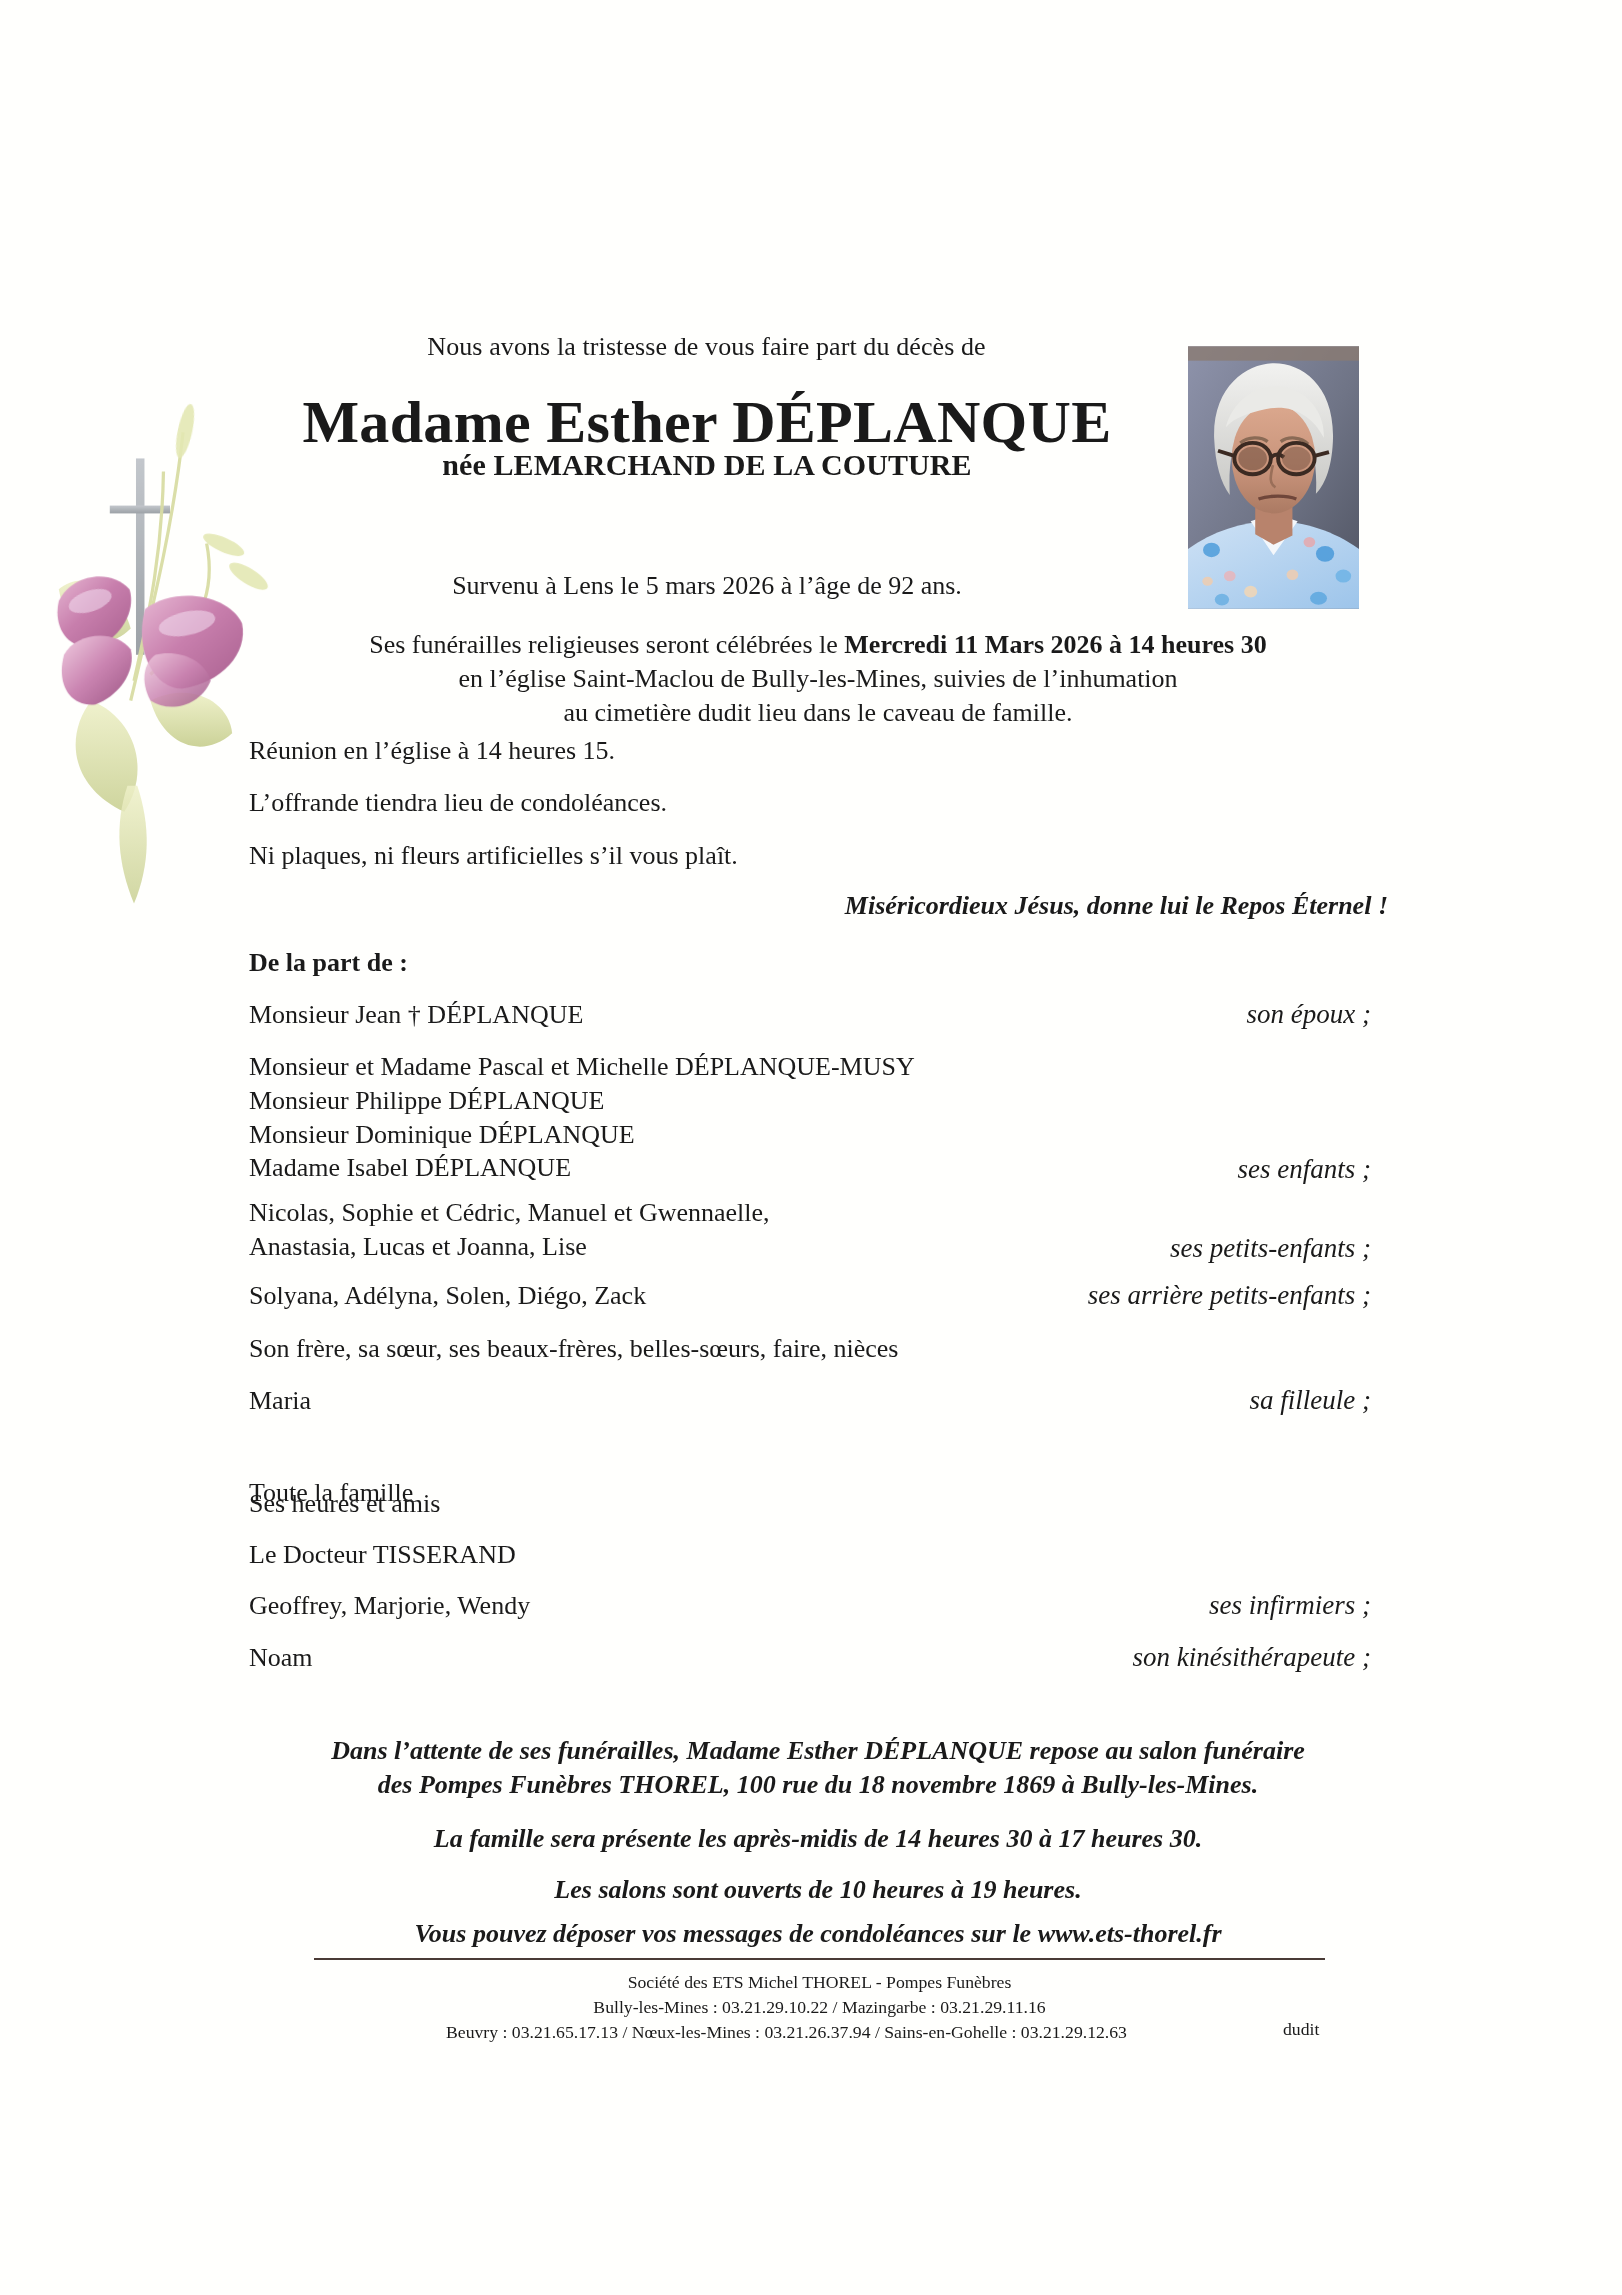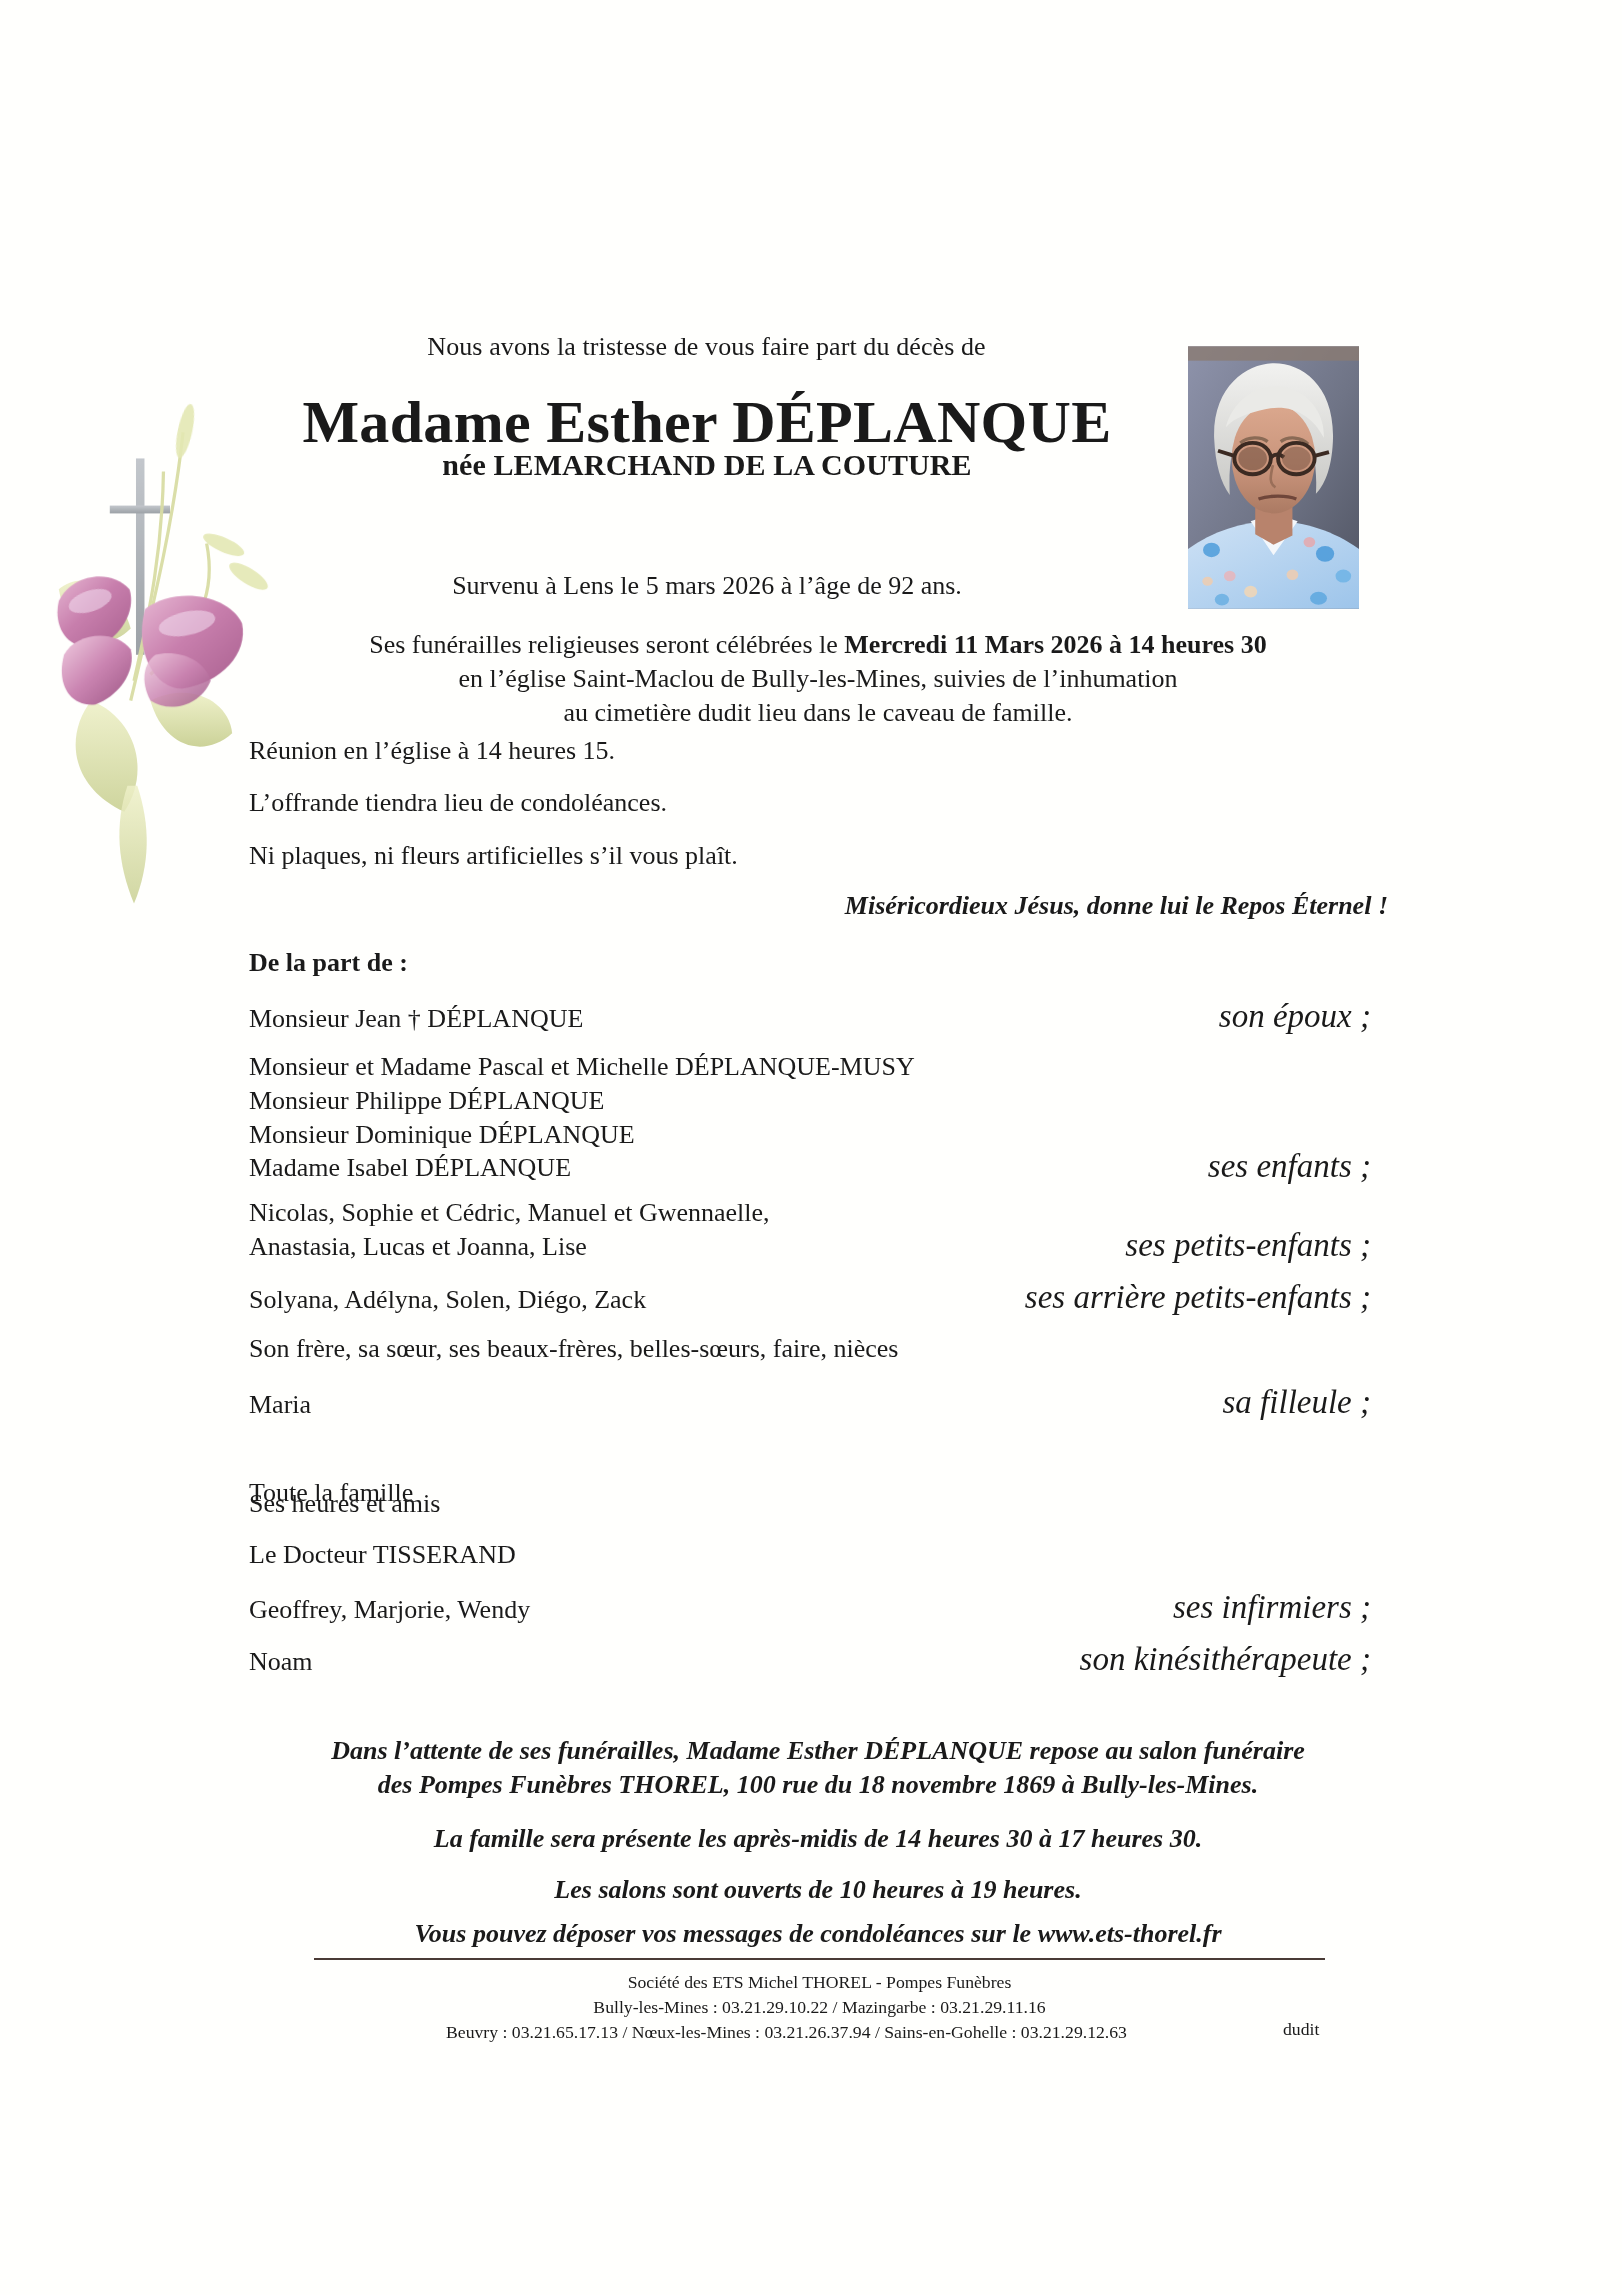--- a/index.html
+++ b/index.html
@@ -56,21 +56,21 @@
     text-align: center;
     line-height: 1.30;
   }
 
   .f-intro   { font-size: 26px; letter-spacing: 0.1px; }
   .f-name    { font-size: 60px; font-weight: bold; letter-spacing: 0.3px; }
   .f-nee     { font-size: 30px; font-weight: bold; letter-spacing: 0.1px; }
   .f-body    { font-size: 26px; }
   .f-bodyb   { font-size: 26px; font-weight: bold; }
   .f-ital    { font-size: 26px; font-style: italic; font-weight: bold; }
-  .f-role    { font-size: 33px; font-style: italic; }
+  .f-role    { font-size: 27px; font-style: italic; }
   .f-list    { font-size: 26px; }
   .f-bottom  { font-size: 26px; font-style: italic; font-weight: bold; }
   .f-foot    { font-size: 17.7px; }
 
   .rule {
     position: absolute;
     left: 314px;
     top: 1958px;
     width: 1011px;
     height: 2px;

